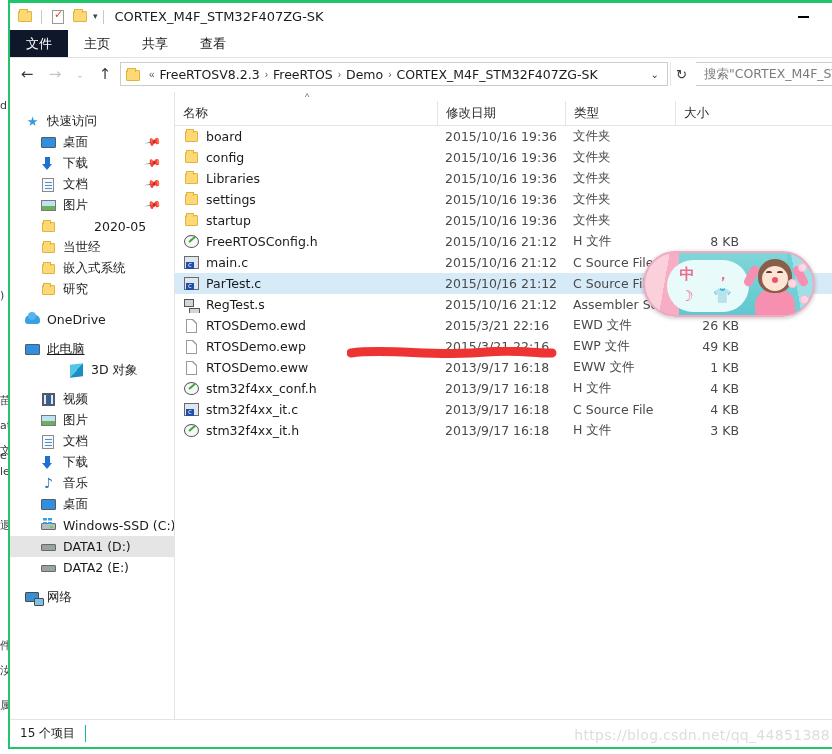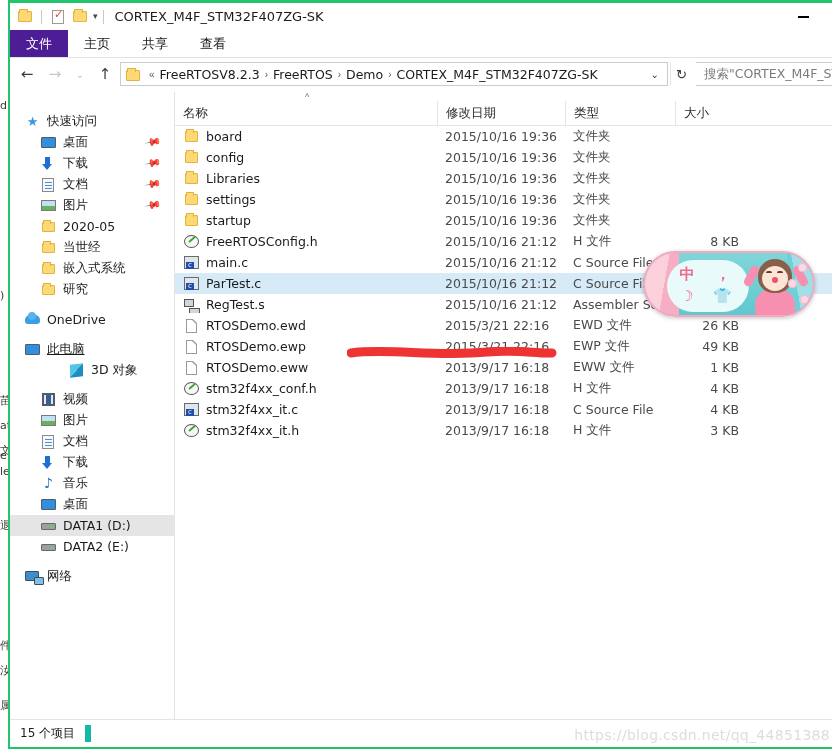--- a/index.html
+++ b/index.html
@@ -74,21 +74,21 @@
   
   #ribbon-tabs {
     height: 28px; display: flex; align-items: stretch;
     border-bottom: 1px solid #e2e2e2; background: #fff;
   }
   .ribbon-tab {
     display: flex; align-items: center; justify-content: center;
     padding: 0 16px; font-size: 13px; color: #1b1b1b;
     font-family: "DejaVu Sans", sans-serif;
   }
-  .ribbon-tab.active { background: #4c1d95; color: #ffffff; }
+  .ribbon-tab.active { background: #0f172a; color: #ffffff; }
 
   
   #address-row {
     height: 32px; display: flex; align-items: center;
     padding: 0 4px; background: #fff; gap: 2px;
   }
   .nav-btn {
     width: 26px; height: 26px; display: flex; align-items: center;
     justify-content: center; font-size: 15px; color: #3a3a3a;
     font-family: "DejaVu Sans", sans-serif;
@@ -402,21 +402,21 @@
   }
 
   
   #status-bar {
     position: absolute; left: 0; right: 0; bottom: 0; height: 28px;
     border-top: 1px solid #e4e4e4; background: #fff;
     display: flex; align-items: center; padding-left: 10px;
   }
   #status-count {
     font-size: 12px; color: #1b1b1b; padding-right: 10px;
-    border-right: 6px solid #14b8a6;
+    border-right: 1px solid #14b8a6;
     font-family: "DejaVu Sans", sans-serif;
   }
   #watermark {
     position: absolute; right: 8px; bottom: 4px;
     font-size: 14px; color: #dddddd; letter-spacing: .3px;
     font-family: "DejaVu Sans", sans-serif;
   }
 </style>
 </head>
 <body>
@@ -520,21 +520,21 @@
           <span class="nav-label">文档</span>
           <span class="pin">📌</span>
         </div>
         <div class="nav-item" style="padding-left: 30px;">
           <span class="nav-icon">
             <span class="ic-pic"></span>
           </span>
           <span class="nav-label">图片</span>
           <span class="pin">📌</span>
         </div>
-        <div class="nav-item" style="padding-left: 30px;">
+        <div class="nav-item" style="padding-left: 30px; gap: 31px;">
           <span class="nav-icon">
             <span class="ic-folder"></span>
           </span>
           <span class="nav-label">2020-05</span>
         </div>
         <div class="nav-item" style="padding-left: 30px;">
           <span class="nav-icon">
             <span class="ic-folder"></span>
           </span>
           <span class="nav-label">当世经</span>
@@ -597,20 +597,26 @@
           <span class="nav-icon">
             <span class="ic-music">♪</span>
           </span>
           <span class="nav-label">音乐</span>
         </div>
         <div class="nav-item" style="padding-left: 30px;">
           <span class="nav-icon">
             <span class="ic-monitor"></span>
           </span>
           <span class="nav-label">桌面</span>
+        </div>
+        <div class="nav-item" style="padding-left: 30px;">
+          <span class="nav-icon">
+            <span class="ic-drive win"></span>
+          </span>
+          <span class="nav-label">Windows-SSD (C:)</span>
         </div>
         <div class="nav-item hovered" style="padding-left: 30px;">
           <span class="nav-icon">
             <span class="ic-drive"></span>
           </span>
           <span class="nav-label">DATA1 (D:)</span>
         </div>
         <div class="nav-item" style="padding-left: 30px;">
           <span class="nav-icon">
             <span class="ic-drive"></span>

